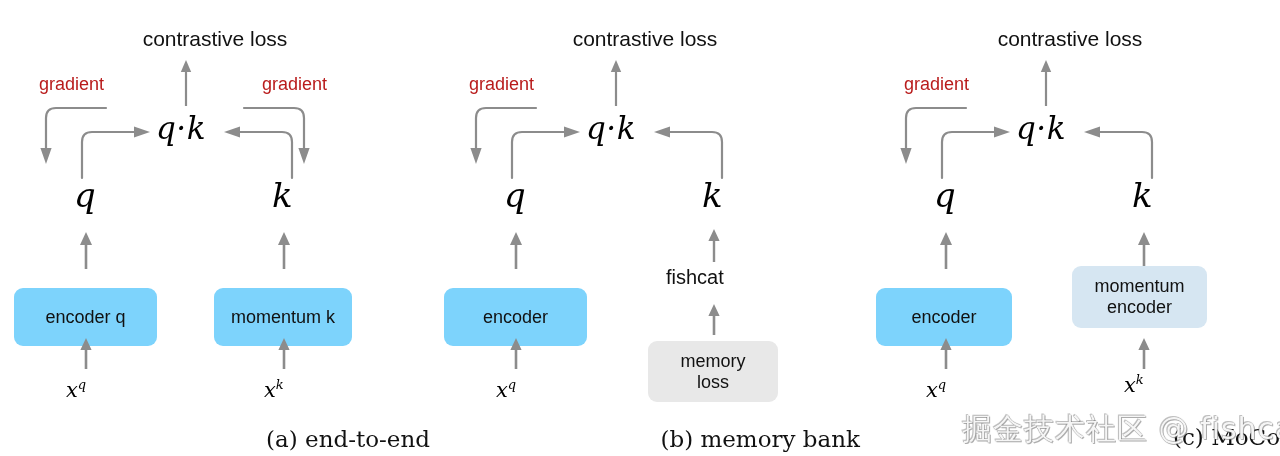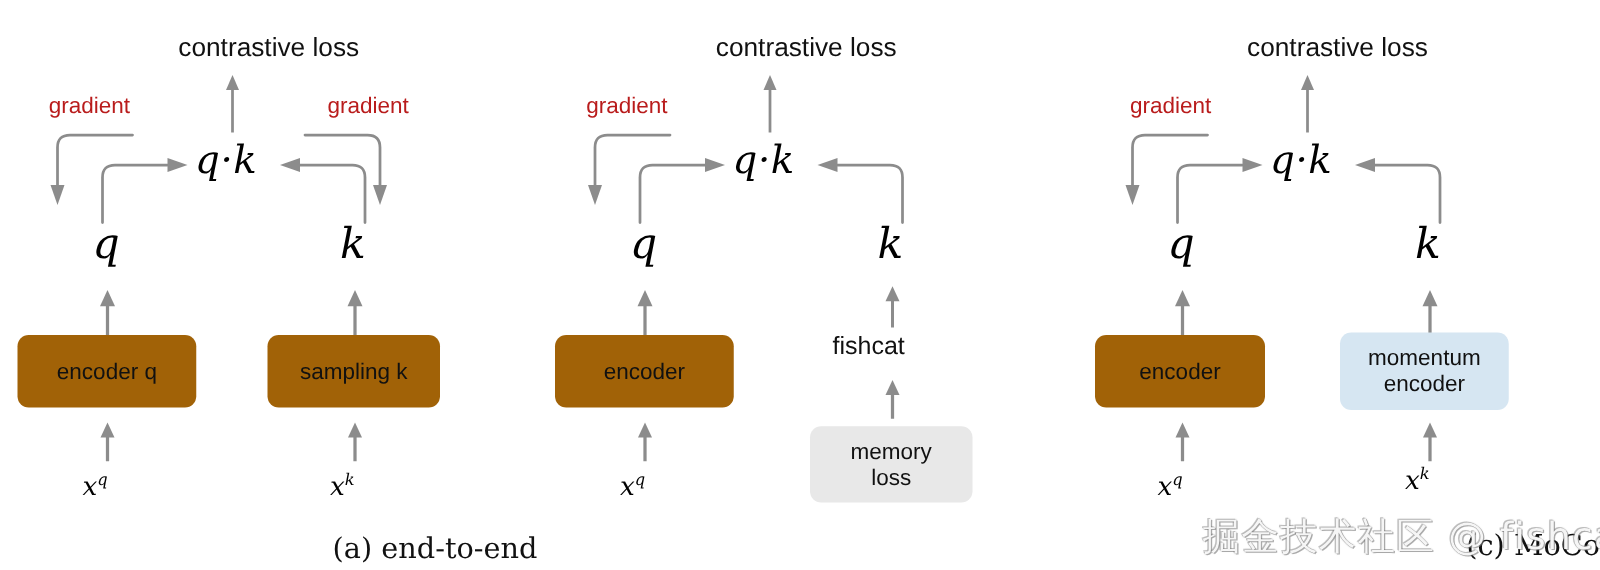--- a/index.html
+++ b/index.html
@@ -48,21 +48,21 @@
   }
 
   
   .box{
     position:absolute;border-radius:9px;
     display:flex;align-items:center;justify-content:center;
     text-align:center;line-height:1.15;
     font-family:"Liberation Sans", sans-serif;
     font-size:18px;color:#111;
   }
-  .box-green{background:#a16207;}
+  .box-green{background:#7dd3fc;margin-top:20px;}
   .box-blue{background:#d6e6f2;}
   .box-gray{background:#e8e8e8;}
 
   
   .varrow{position:absolute;}
   .varrow svg{display:block;overflow:visible;}
 
   .elbow{position:absolute;}
   .elbow svg{display:block;overflow:visible;}
 
@@ -142,21 +142,21 @@
       <svg width="16" height="38" viewBox="0 0 16 38">
         <path d="M8 38 L8 12" stroke="#8c8c8c" stroke-width="2.6" fill="none"></path>
         <path d="M8 1 L14 14 L2 14 Z" fill="#8c8c8c"></path>
       </svg>
     </div>
 
     <div class="box box-green" style="left:14px;top:268px;width:143px;height:58px;">
       <span>encoder q</span>
     </div>
     <div class="box box-green" style="left:214px;top:268px;width:138px;height:58px;">
-      <span>sampling k</span>
+      <span>momentum k</span>
     </div>
 
     <div class="varrow" style="left:78px;top:337px;">
       <svg width="16" height="32" viewBox="0 0 16 32">
         <path d="M8 32 L8 11" stroke="#8c8c8c" stroke-width="2.6" fill="none"></path>
         <path d="M8 1 L13.6 13 L2.4 13 Z" fill="#8c8c8c"></path>
       </svg>
     </div>
     <div class="varrow" style="left:276px;top:337px;">
       <svg width="16" height="32" viewBox="0 0 16 32">
@@ -248,20 +248,21 @@
 
     <div class="box box-gray" style="left:218px;top:341px;width:130px;height:61px;flex-direction:column;">
       <span>memory</span>
       <span>loss</span>
     </div>
 
     <div class="abs math math-x" style="left:66px;top:378px;">
       <span>x</span><sup>q</sup>
     </div>
 
+    <div class="caption">(b) memory bank</div>
   </div>
 
   <div class="panel" id="panel-c">
 
     <div class="abs loss-label" style="top:27px;">contrastive loss</div>
 
     <div class="varrow" style="left:178px;top:58px;">
       <svg width="16" height="48" viewBox="0 0 16 48">
         <path d="M8 48 L8 12" stroke="#8c8c8c" stroke-width="2.2" fill="none"></path>
         <path d="M8 2 L13.2 14 L2.8 14 Z" fill="#8c8c8c"></path>

